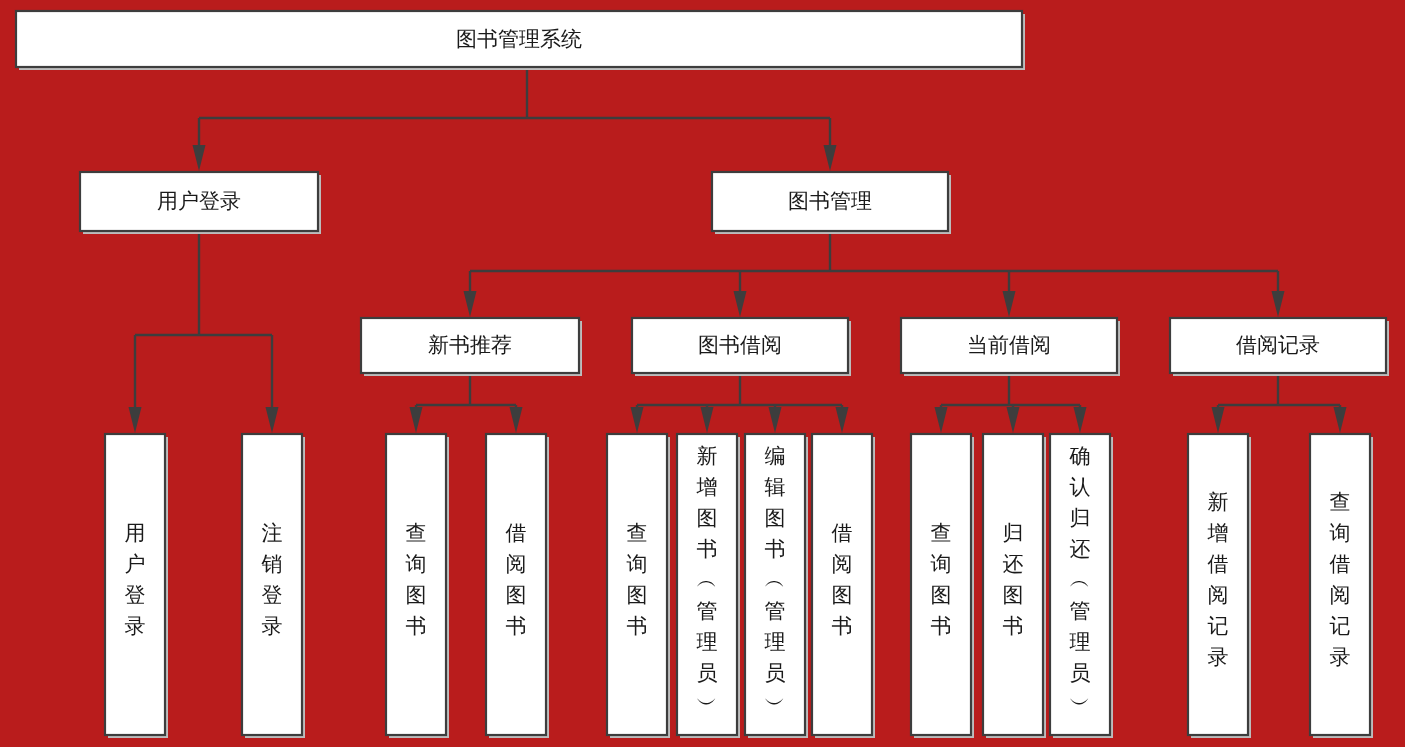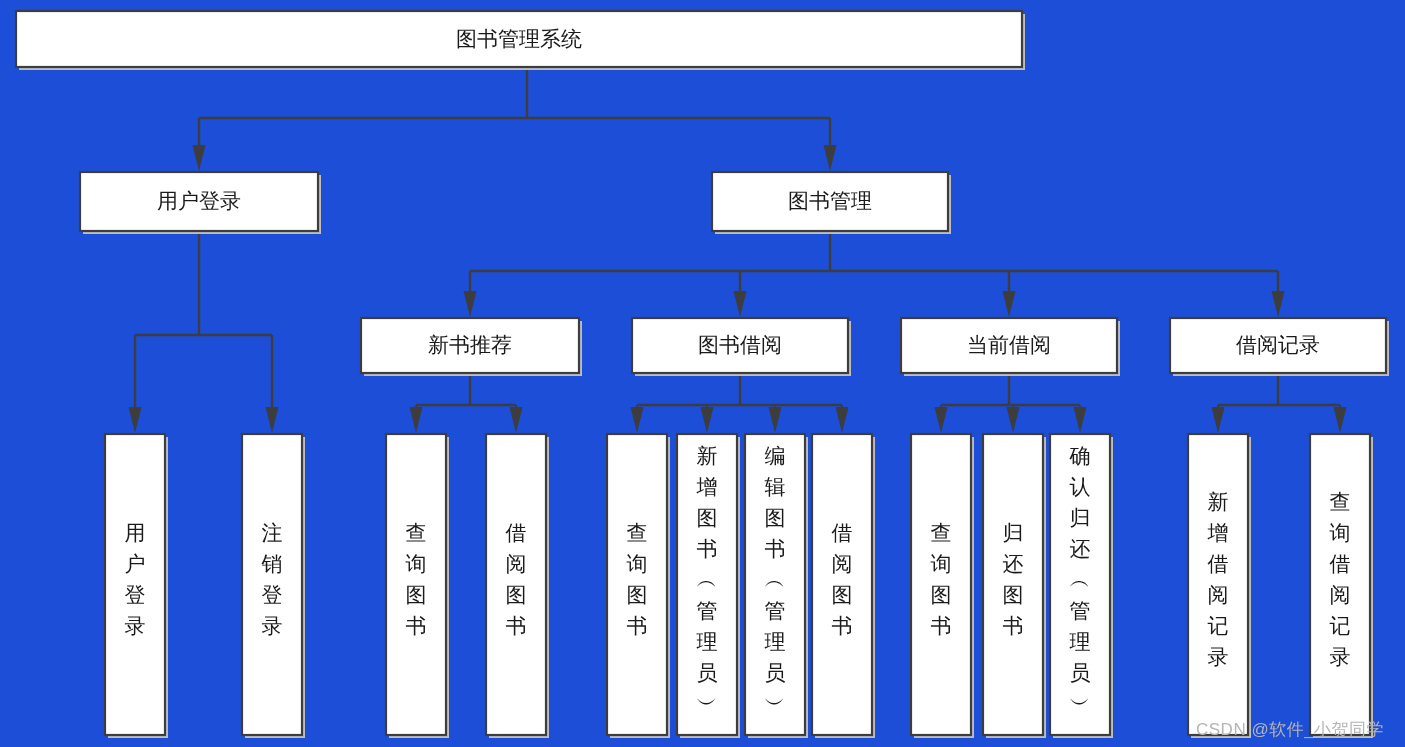--- a/index.html
+++ b/index.html
@@ -7,21 +7,21 @@
     padding: 0;
     background: #ffffff;
   }
   body {
     font-family: "Liberation Sans", "DejaVu Sans", sans-serif;
   }
   #diagram-root {
     position: relative;
     width: 1405px;
     height: 747px;
-    background: #1d4ed8;
+    background: #b91c1c;
     overflow: hidden;
   }
   svg.canvas {
     position: absolute;
     left: 0;
     top: 0;
     width: 1405px;
     height: 747px;
     display: block;
   }
@@ -238,14 +238,13 @@
           <rect class="node-box" x="1188" y="434" width="60" height="301"></rect>
           <text class="node-label-vertical" x="1218" y="509"><tspan x="1218" dy="0">新</tspan><tspan x="1218" dy="31">增</tspan><tspan x="1218" dy="31">借</tspan><tspan x="1218" dy="31">阅</tspan><tspan x="1218" dy="31">记</tspan><tspan x="1218" dy="31">录</tspan></text>
         </g>
         <g>
           <rect class="node-shadow" x="1313" y="437" width="60" height="301"></rect>
           <rect class="node-box" x="1310" y="434" width="60" height="301"></rect>
           <text class="node-label-vertical" x="1340" y="509"><tspan x="1340" dy="0">查</tspan><tspan x="1340" dy="31">询</tspan><tspan x="1340" dy="31">借</tspan><tspan x="1340" dy="31">阅</tspan><tspan x="1340" dy="31">记</tspan><tspan x="1340" dy="31">录</tspan></text>
         </g>
       </g>
   </svg>
-  <div class="watermark-text" style="left: 1196px; top: 718px; color: rgb(180, 180, 180);">CSDN @软件_小贺同学</div>
 </div>
 
 </body></html>

